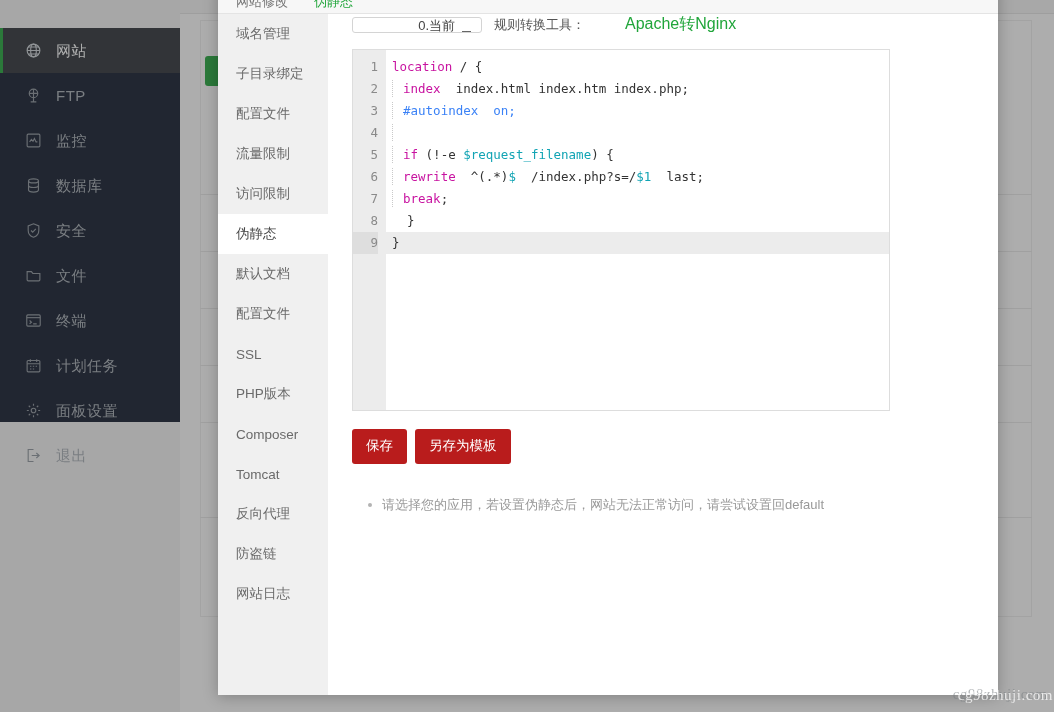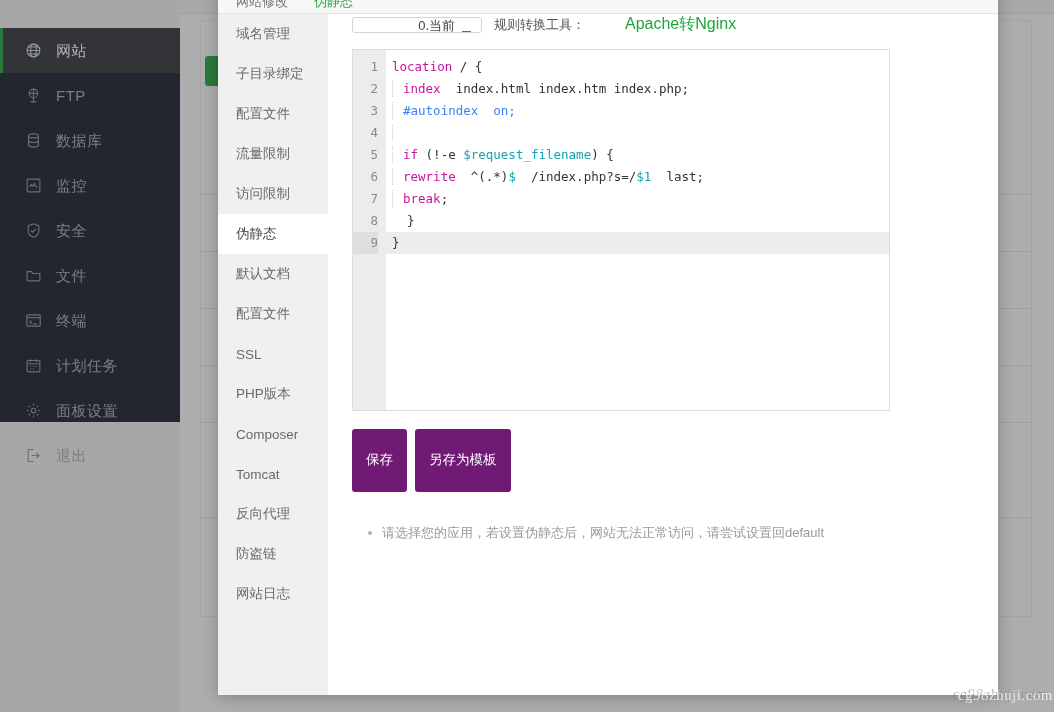--- a/index.html
+++ b/index.html
@@ -136,23 +136,23 @@
     height: 17px; vertical-align: -4px; margin-right: 0;
   }
   .kw  { color: #c813a0; }
   .cm  { color: #3b82f6; }
   .var { color: #12a4b4; }
   .pl  { color: #333; }
 
   
   .btn-row { display: flex; gap: 8px; margin-top: 18px; }
   .btn {
-    background: #701a75; color: #fff; border: none; border-radius: 3px;
+    background: #b91c1c; color: #fff; border: none; border-radius: 3px;
     font-size: 13.5px; font-family: inherit; cursor: pointer;
-    padding: 24px 14px; line-height: 1.1;
+    padding: 10px 14px; line-height: 1.1;
   }
 
   
   .hints { margin-top: 28px; padding-left: 16px; }
   .hint {
     position: relative; font-size: 13px; color: #999; line-height: 26px;
     padding-left: 14px;
   }
   .hint::before {
     content: ""; position: absolute; left: 0; top: 11px;
@@ -210,36 +210,36 @@
             <circle cx="12" cy="9" r="6"></circle>
             <path d="M6 9h12M12 3v12M8 21h8M12 15v6"></path>
           </svg>
         </span>
       <span class="nav-label">FTP</span>
     </div>
 
     <div class="nav-item">
       <span class="ico">
           <svg width="17" height="17" viewBox="0 0 24 24" fill="none" stroke="currentColor" stroke-width="1.6">
+            <rect x="3" y="3" width="18" height="18" rx="1.5"></rect>
+            <path d="M6.5 14l2.6-3.4 2.2 2.6 2-4 2.3 4.8h1.9"></path>
+          </svg>
+        </span>
+      <span class="nav-label">监控</span>
+    </div>
+
+    <div class="nav-item">
+      <span class="ico">
+          <svg width="17" height="17" viewBox="0 0 24 24" fill="none" stroke="currentColor" stroke-width="1.6">
             <ellipse cx="12" cy="5.5" rx="7" ry="2.8"></ellipse>
             <path d="M5 5.5v13c0 1.6 3.1 2.8 7 2.8s7-1.2 7-2.8v-13"></path>
             <path d="M5 12c0 1.6 3.1 2.8 7 2.8s7-1.2 7-2.8"></path>
           </svg>
         </span>
       <span class="nav-label">数据库</span>
-    </div>
-
-    <div class="nav-item">
-      <span class="ico">
-          <svg width="17" height="17" viewBox="0 0 24 24" fill="none" stroke="currentColor" stroke-width="1.6">
-            <rect x="3" y="3" width="18" height="18" rx="1.5"></rect>
-            <path d="M6.5 14l2.6-3.4 2.2 2.6 2-4 2.3 4.8h1.9"></path>
-          </svg>
-        </span>
-      <span class="nav-label">监控</span>
     </div>
 
     <div class="nav-item">
       <span class="ico">
           <svg width="17" height="17" viewBox="0 0 24 24" fill="none" stroke="currentColor" stroke-width="1.6">
             <path d="M12 2.5l7.5 3v6c0 5-3.2 8.6-7.5 10-4.3-1.4-7.5-5-7.5-10v-6z"></path>
             <path d="M8.5 12l2.4 2.4 4.4-4.6"></path>
           </svg>
         </span>
       <span class="nav-label">安全</span>

